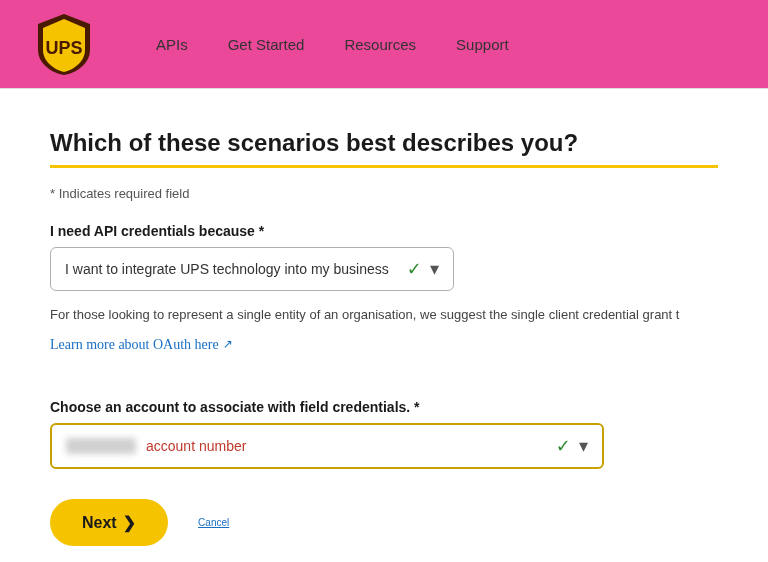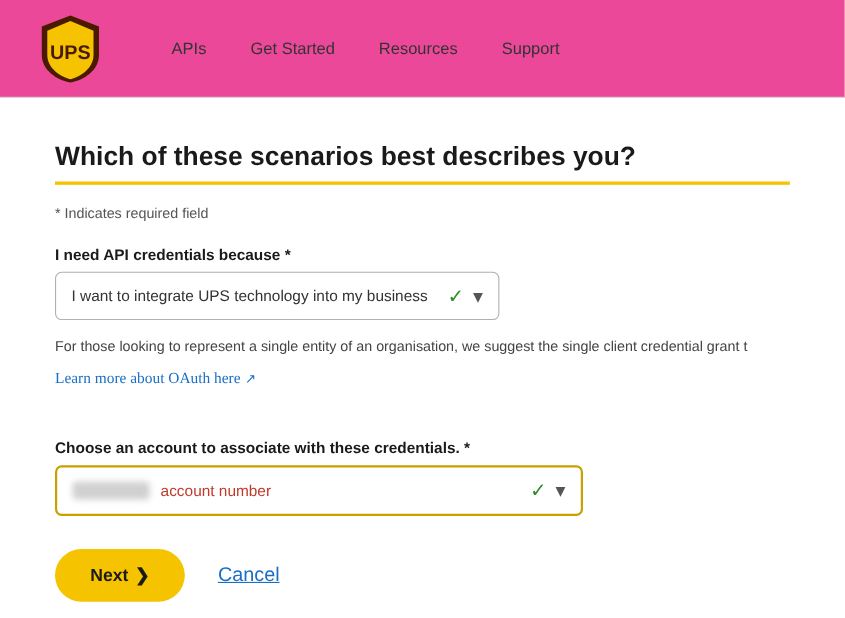--- a/index.html
+++ b/index.html
@@ -125,21 +125,21 @@
     .external-icon {
       font-size: 12px;
       color: #1a6fc4;
     }
 
     
     .account-dropdown {
       border: 2px solid #c8a000;
       border-radius: 6px;
       padding: 10px 14px;
-      width: 480px;
+      width: 554px;
       background: #fff;
       cursor: pointer;
       display: flex;
       align-items: center;
       justify-content: space-between;
       margin-bottom: 30px;
     }
     .account-left {
       display: flex;
       align-items: center;
@@ -173,21 +173,21 @@
       border: none;
       border-radius: 30px;
       padding: 14px 32px;
       font-size: 16px;
       font-weight: 700;
       cursor: pointer;
       text-decoration: none;
     }
     .cancel-link {
       color: #1a6fc4;
-      font-size: 18px;
+      font-size: 10px;
       text-decoration: underline;
       cursor: pointer;
       background: none;
       border: none;
     }
   </style>
 </head>
 <body>
 
 <header>
@@ -228,21 +228,21 @@
   
   <p class="info-text">For those looking to represent a single entity of an organisation, we suggest the single client credential grant t</p>
 
   
   <a href="#" class="learn-more-link">
     <span>Learn more about OAuth here</span>
     <span class="external-icon">↗</span>
   </a>
 
   
-  <p class="field-label">Choose an account to associate with these credentials. *</p>
+  <p class="field-label">Choose an account to associate with field credentials. *</p>
 
   
   <div class="account-dropdown">
     <div class="account-left">
       <div class="account-blurred"></div>
       <span class="account-number-text">account number</span>
     </div>
     <div class="dropdown-icons">
       <span class="check-icon">✓</span>
       <span class="chevron-icon">▾</span>

